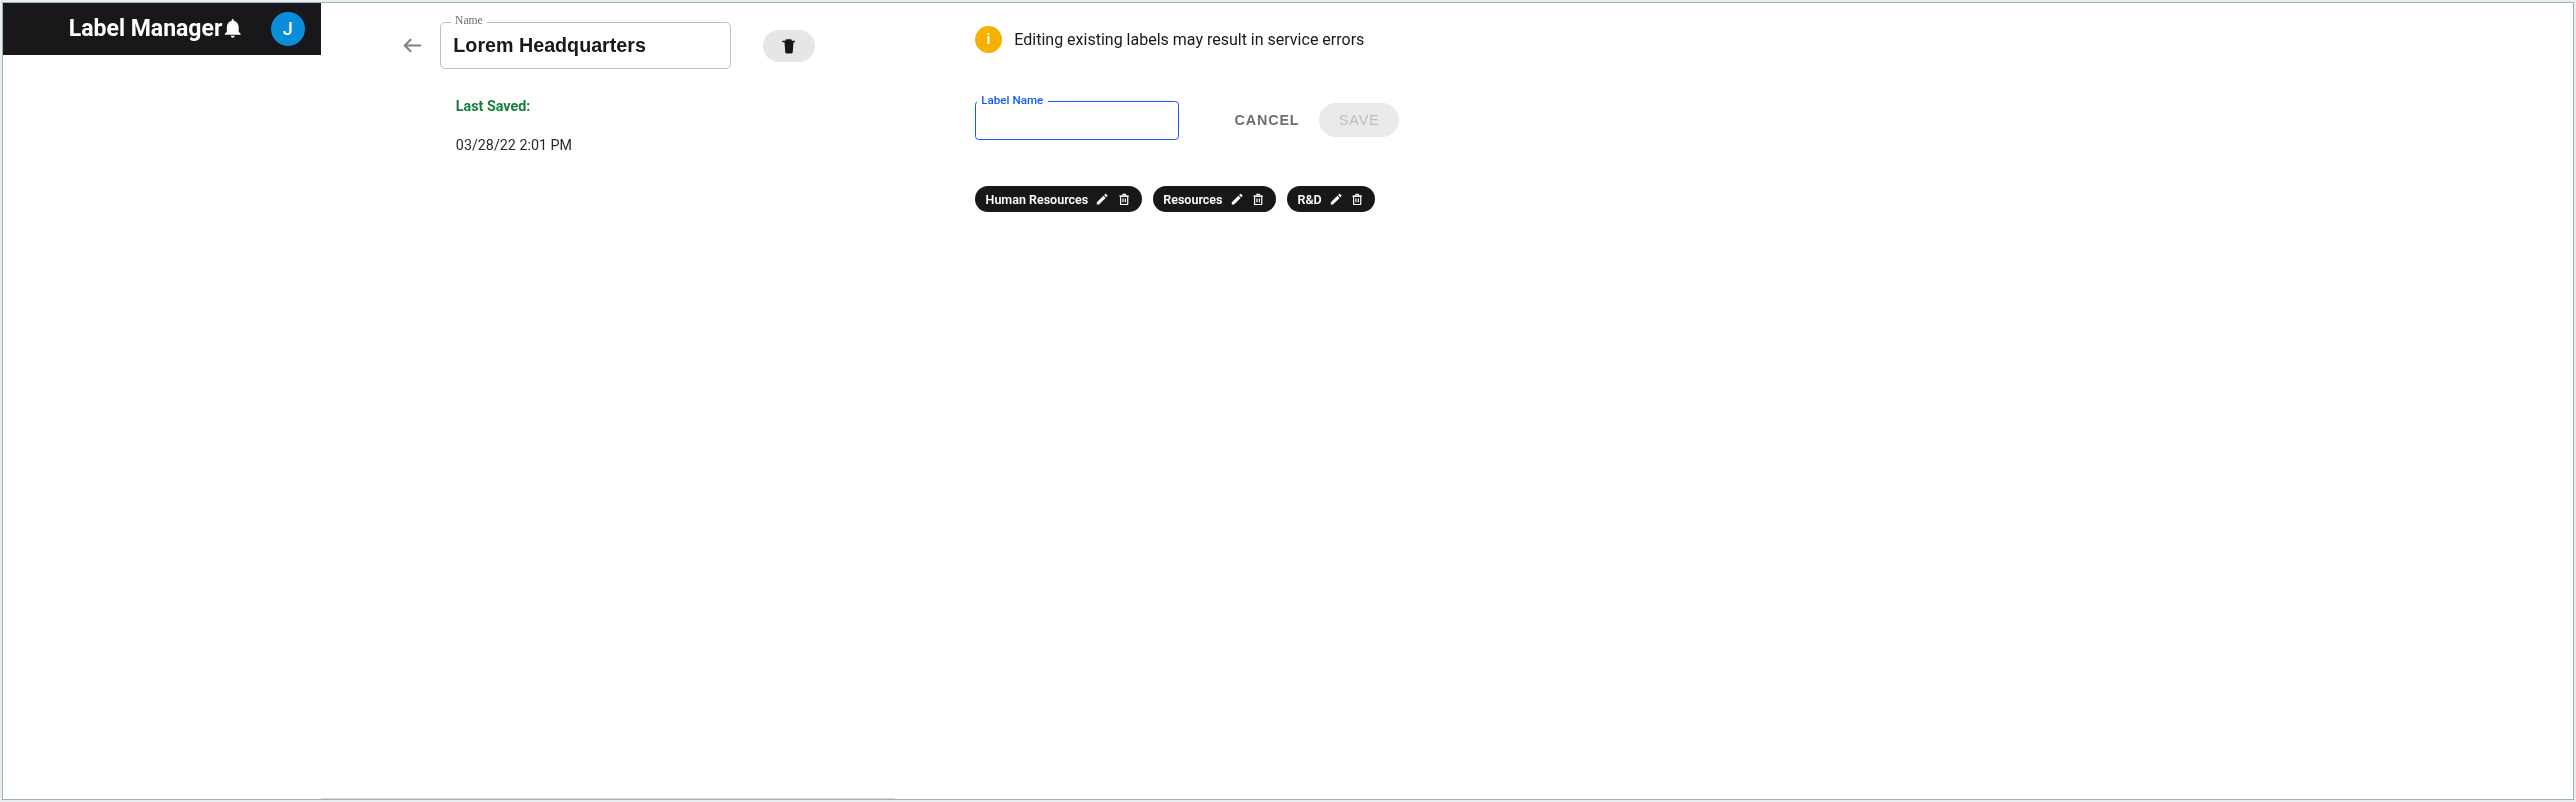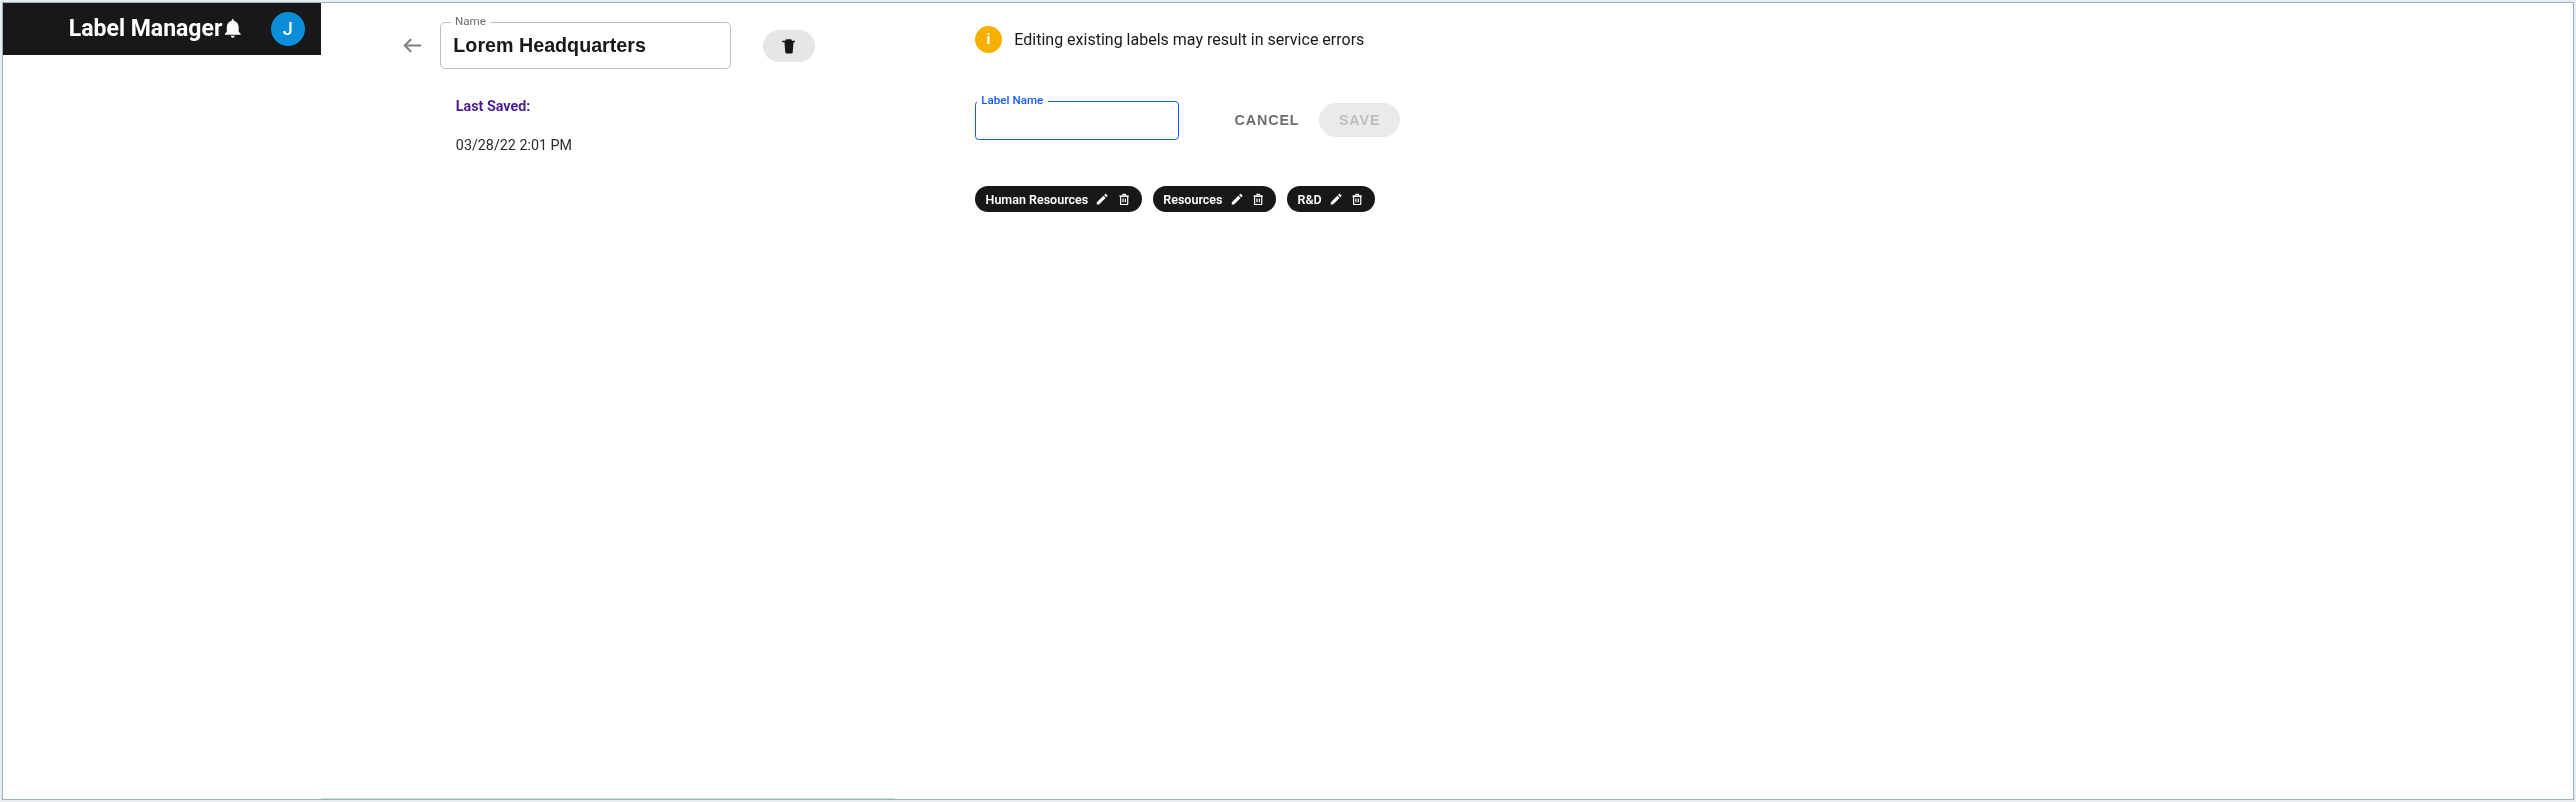--- a/index.html
+++ b/index.html
@@ -10,41 +10,41 @@
   .topbar { background: #18181a; height: 52px; display: flex; align-items: center; padding: 0 16px 0 66px; }
   .topbar-title { color: #fff; font-weight: 700; font-size: 23px; }
   .topbar-spacer { flex: 1; }
   .bell-icon { width: 21.5px; height: 21.5px; color: #fff; margin-right: 27px; cursor: pointer; }
   .avatar { width: 34px; height: 34px; border-radius: 50%; background: #0a8ed9; color: #fff; display: flex; align-items: center; justify-content: center; font-size: 18px; font-weight: 500; cursor: pointer; }
 
   .header-section { padding: 19.7px 80px 19.7px 80px; border-bottom: 0.9px solid #d9d9d9; }
   .name-row { display: flex; align-items: center; gap: 16px; }
   .back-icon { width: 23px; height: 23px; color: #808080; cursor: pointer; flex-shrink: 0; }
   .name-field-wrap { position: relative; flex: 1; }
-  .name-field-wrap .legend { position: absolute; top: -8px; left: 10.7px; background: #fff; padding: 0 4.5px; font-size: 11.6px; color: #6e6e6e; }
+  .name-field-wrap .legend { position: absolute; top: -8px; left: 10.7px; background: #fff; padding: 0 4.5px; font-size: 11.6px; color: #6e6e6e; font-family: Liberation Serif, serif; }
   .name-input { width: 100%; border: 0.9px solid #bdbdbd; border-radius: 5px; padding: 10.7px 12.5px; font-size: 19.7px; font-weight: 700; color: #18181a; outline: none; }
   .delete-pill { margin-left: 16px; width: 52px; height: 32px; border-radius: 16px; background: #e6e6e6; display: flex; align-items: center; justify-content: center; cursor: pointer; }
   .delete-pill svg { width: 18px; height: 18px; color: #18181a; }
 
   .last-saved { margin-left: 55px; margin-top: 29px; }
-  .last-saved-label { font-weight: 700; font-size: 14.3px; color: #4c1d95; }
+  .last-saved-label { font-weight: 700; font-size: 14.3px; color: #15803d; }
   .last-saved-value { font-size: 14.3px; color: #2b2b2b; margin-top: 23px; }
 
   .body-section { padding: 23px 80px 27px 80px; }
   .warning-row { display: flex; align-items: center; gap: 12.5px; }
   .warning-badge { width: 27px; height: 27px; border-radius: 50%; background: #f6b100; display: flex; align-items: center; justify-content: center; color: #fff; font-weight: 700; font-size: 14.3px; }
   .warning-text { font-size: 16px; color: #18181a; }
 
   .label-name-row { display: flex; align-items: center; gap: 19.7px; margin-top: 48px; }
   .label-name-wrap { position: relative; flex: 1; }
   .label-name-wrap .legend { position: absolute; top: -8px; left: 2px; background: #fff; padding: 0 4.5px; font-size: 11.6px; color: #1558ff; font-weight: 500; }
   .label-name-input { width: 100%; border: 1.8px solid #1558ff; border-radius: 3.6px; padding: 10.7px 9px; font-size: 14.3px; outline: none; color: #18181a; }
 
   .cancel-btn { background: transparent; border: none; color: #6e6e6e; font-size: 14.3px; font-weight: 600; letter-spacing: 0.9px; cursor: pointer; margin-left: 36px; }
-  .save-btn { background: #eaeaea; color: #bdbdbd; border: none; border-radius: 18px; padding: 9px 19.7px; font-size: 14.3px; font-weight: 700; letter-spacing: 0.9px; cursor: pointer; }
+  .save-btn { background: #eaeaea; color: #bdbdbd; border: none; border-radius: 18px; padding: 9px 19.7px; font-size: 14.3px; font-weight: 400; letter-spacing: 0.9px; cursor: pointer; }
 
   .chips-row { display: flex; gap: 10.7px; margin-top: 46px; }
   .chip { background: #18181a; color: #fff; border-radius: 14.3px; padding: 5.4px 10.7px; display: flex; align-items: center; gap: 7.2px; font-size: 12.5px; font-weight: 600; }
   .chip .chip-act { width: 14.3px; height: 14.3px; color: #fff; cursor: pointer; }
 </style>
 </head>
 <body>
 
 <div class="app-frame">
 

